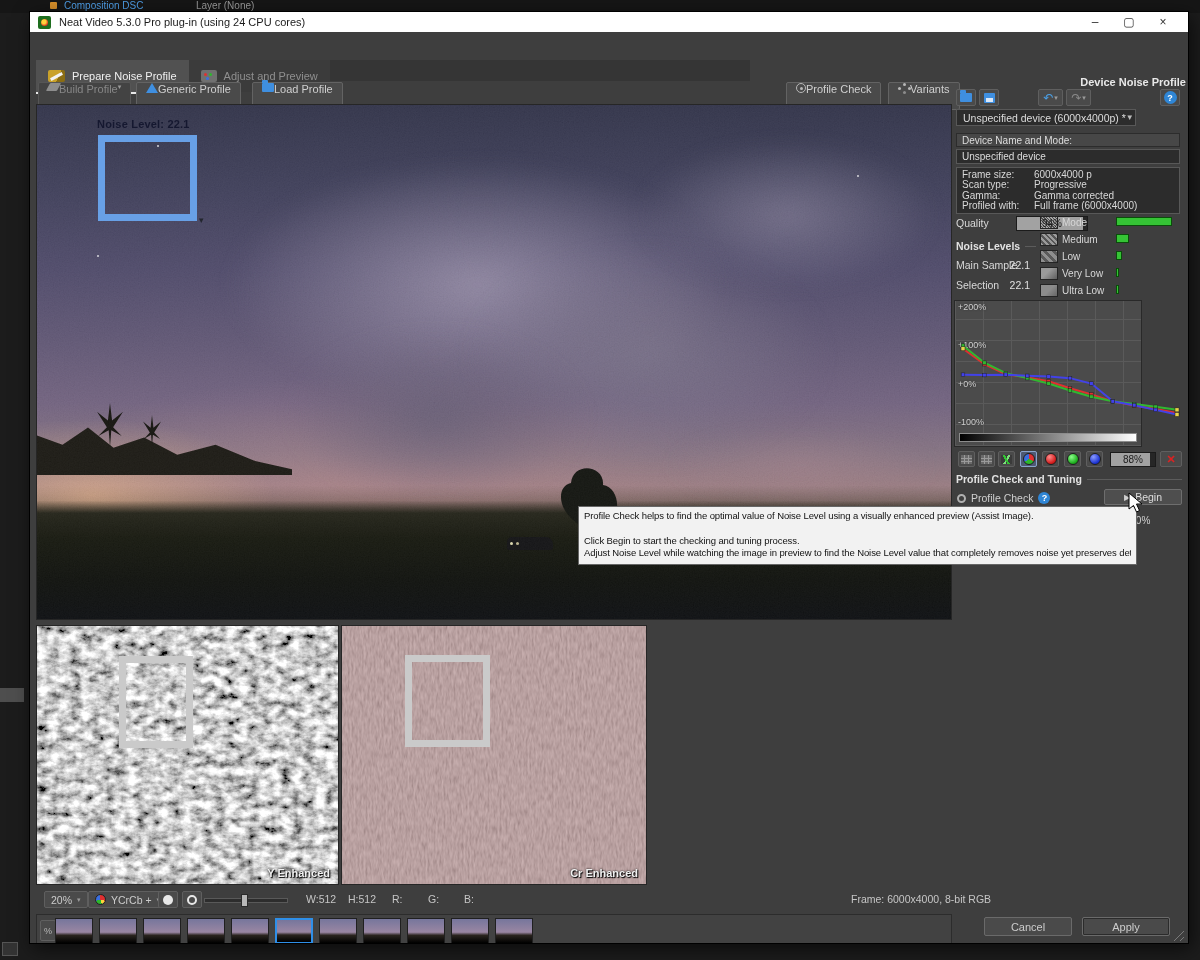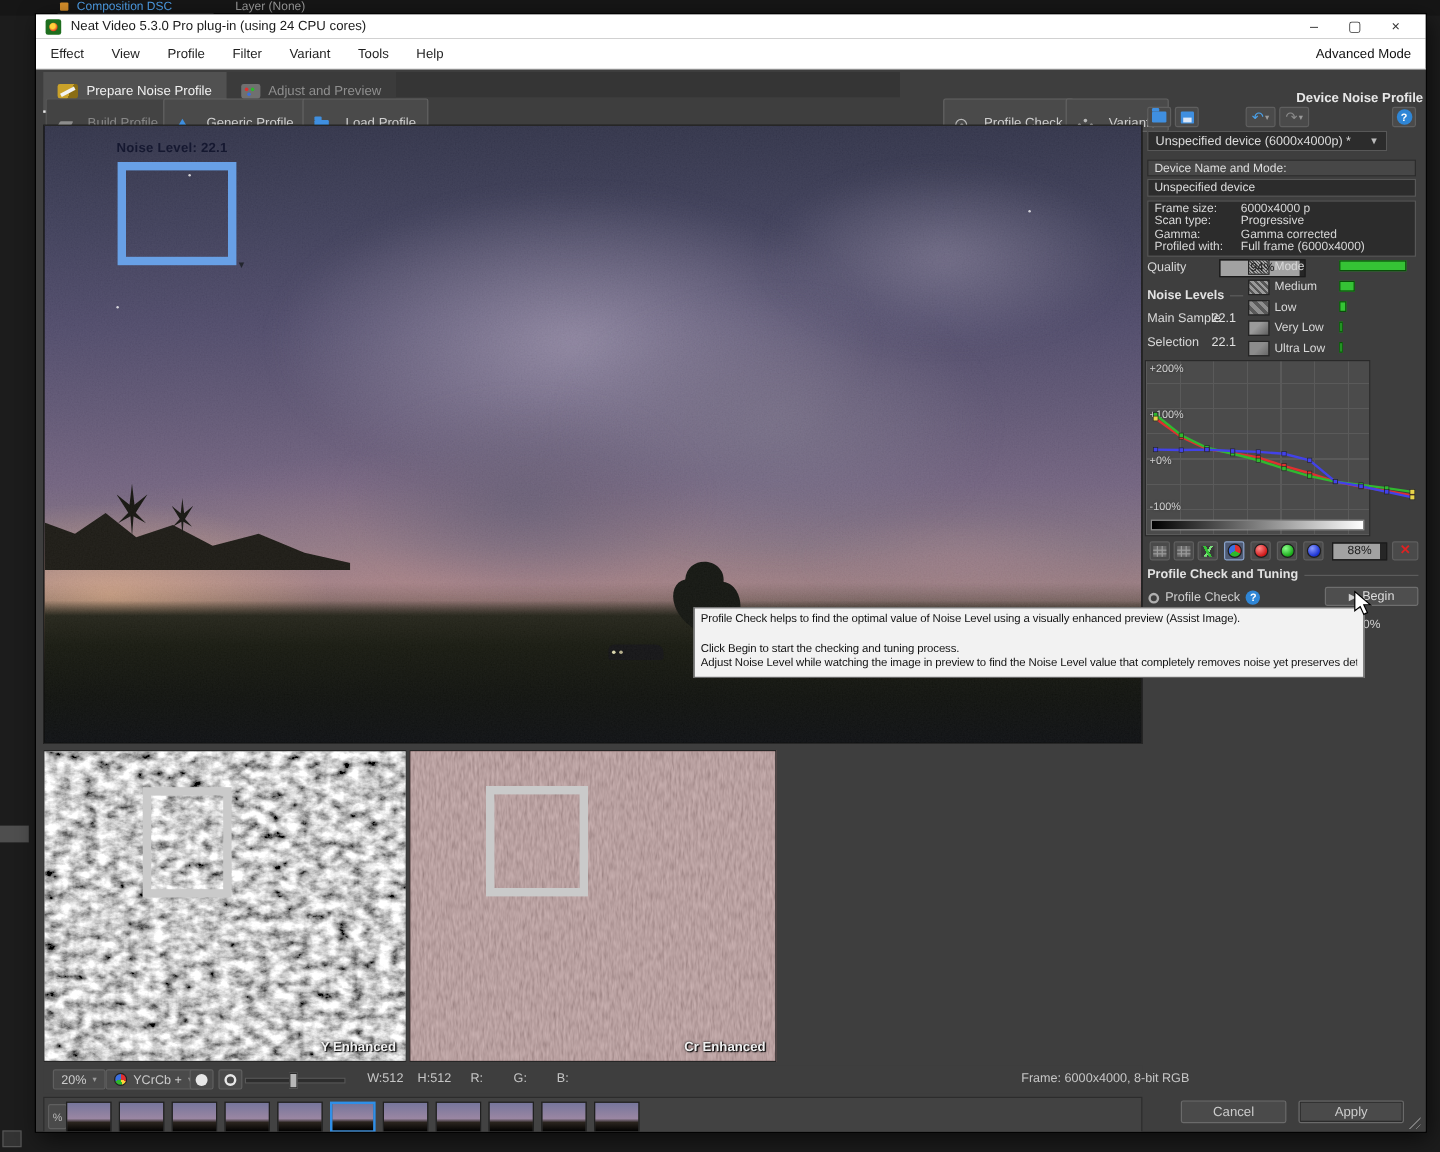--- a/index.html
+++ b/index.html
@@ -33,21 +33,21 @@
   .tabstrip{position:absolute;left:6px;top:2px;height:21px;width:714px;background:#353535;display:flex}
   .tab{display:flex;align-items:center;gap:7px;padding:16px 12px;font-size:11px;white-space:nowrap}
   .tab.active{background:#515151;color:#f0f0f0;border-bottom:2px solid #e8e8e8}
   .tab.inactive{color:#8f8f8f;background:#3b3b3b}
   .tab1-icon{width:17px;height:12px;border-radius:2px;background:linear-gradient(115deg,#caa22a 0 60%,#8a6d14 60%);position:relative;overflow:hidden}
   .tab1-icon::after{content:"";position:absolute;left:2px;top:5px;width:13px;height:3px;background:#f3f3f3;transform:rotate(-28deg)}
   .tab2-icon{width:16px;height:12px;border-radius:2px;background:#707070;position:relative}
   .tab2-icon::after{content:"";position:absolute;left:3px;top:3px;width:3px;height:3px;border-radius:50%;background:#e03030;box-shadow:5px 0 0 #2db82d,2px 4px 0 #3a6fe0}
 
   
-  .tbtn{position:absolute;height:28px;display:flex;align-items:flex-end;gap:14px;padding:0 9px;background:#4a4a4a;border:1px solid #636363;border-radius:2px;font-size:11px;color:#cfcfcf;white-space:nowrap}
+  .tbtn{position:absolute;height:28px;display:flex;align-items:flex-start;gap:0;padding:0 9px;background:#4a4a4a;border:1px solid #636363;border-radius:2px;font-size:11px;color:#cfcfcf;white-space:nowrap}
   .tbtn.disabled{color:#878787;background:#434343;border-color:#565656}
   .mini-caret{font-size:7px;color:#9a9a9a}
   .pencil-icon{width:11px;height:8px;background:#8d8d8d;transform:skewX(-28deg);border-radius:1px}
   .peak-icon{width:0;height:0;border-left:6px solid transparent;border-right:6px solid transparent;border-bottom:10px solid #3f8fe0}
   .folder-icon{width:12px;height:9px;background:#3f8fe0;border-radius:1px;position:relative}
   .folder-icon::before{content:"";position:absolute;top:-3px;left:0;width:6px;height:3px;background:#3f8fe0;border-radius:1px 1px 0 0}
   .target-icon{width:10px;height:10px;border:1.5px solid #b8b8b8;border-radius:50%;position:relative}
   .target-icon::after{content:"";position:absolute;left:2.5px;top:2.5px;width:3px;height:3px;border-radius:50%;background:#b8b8b8}
   .variants-icon{width:12px;height:10px;position:relative}
   .variants-icon::after{content:"";position:absolute;left:5px;top:0;width:3px;height:3px;border-radius:50%;background:#b8b8b8;box-shadow:-5px 4px 0 #b8b8b8,5px 4px 0 #b8b8b8,0 8px 0 rgba(184,184,184,.6)}
@@ -105,21 +105,21 @@
 
   
   #rpanel{position:absolute;left:922px;top:16px;width:234px;height:869px}
   .rp-title{position:absolute;left:0;top:2px;width:100%;text-align:right;font-size:11px;font-weight:bold;color:#e8e8e8}
   .miniBtn{position:absolute;top:15px;height:17px;background:#4a4a4a;border:1px solid #5f5f5f;border-radius:2px;display:flex;align-items:center;justify-content:center;gap:1px}
   .undo-glyph{color:#4aa0e8;font-size:12px;line-height:10px}
   .redo-glyph{color:#8a8a8a;font-size:12px;line-height:10px}
   .save-icon{width:11px;height:10px;background:#3f8fe0;border-radius:1px;position:relative}
   .save-icon::after{content:"";position:absolute;left:2px;bottom:1px;width:7px;height:4px;background:#dce8f8}
   .qicon{width:13px;height:13px;border-radius:50%;background:#2f86d6;color:#fff;font-size:9px;font-weight:bold;display:flex;align-items:center;justify-content:center}
-  .dropdown{position:absolute;left:4px;top:35px;width:200px;height:17px;background:#2c2c2c;border:1px solid #585858;display:flex;align-items:center;padding:0 6px;font-size:10.5px;color:#dcdcdc;white-space:nowrap}
+  .dropdown{position:absolute;left:4px;top:35px;width:180px;height:17px;background:#2c2c2c;border:1px solid #585858;display:flex;align-items:center;padding:0 6px;font-size:10.5px;color:#dcdcdc;white-space:nowrap}
   .dd-caret{margin-left:auto;font-size:8px;color:#bbb}
   .rp-subhead{position:absolute;left:4px;top:59px;width:224px;height:14px;background:#474747;border:1px solid #2c2c2c;font-size:10px;color:#ddd;display:flex;align-items:center;padding:0 5px}
   .rp-field{position:absolute;left:4px;top:75px;width:224px;height:15px;background:#2c2c2c;border:1px solid #585858;font-size:10px;color:#ddd;display:flex;align-items:center;padding:0 5px}
   .rp-info{position:absolute;left:4px;top:93px;width:224px;height:47px;background:#2c2c2c;border:1px solid #585858;padding:2px 5px;display:grid;grid-template-columns:72px 1fr;font-size:10px;color:#d8d8d8;line-height:10.5px;align-content:center;row-gap:0px}
   .rlabel{font-size:10.5px;color:#d8d8d8}
   .pbox{position:relative;background:#262626;border:1px solid #1b1b1b;overflow:hidden}
   .pfill{position:absolute;left:0;top:0;bottom:0;background:#a2a2a2}
   .ptext{position:relative;z-index:1;font-size:10px;color:#1c1c1c;text-align:center;line-height:13px}
   .sect{position:absolute;display:flex;align-items:center;gap:5px;font-size:10.5px;font-weight:bold;color:#e2e2e2;white-space:nowrap}
   .sect::after{content:"";flex:1;height:1px;background:#5c5c5c;min-width:6px}
@@ -188,30 +188,20 @@
     <div class="titlebar">
       <div class="app-icon"></div>
       <span class="app-title">Neat Video 5.3.0 Pro plug-in (using 24 CPU cores)</span>
       <div class="win-controls">
         <span class="winbtn">–</span>
         <span class="winbtn">▢</span>
         <span class="winbtn">×</span>
       </div>
     </div>
 
-    <div class="menubar">
-      <span class="menu-item">Effect</span>
-      <span class="menu-item">View</span>
-      <span class="menu-item">Profile</span>
-      <span class="menu-item">Filter</span>
-      <span class="menu-item">Variant</span>
-      <span class="menu-item">Tools</span>
-      <span class="menu-item">Help</span>
-      <span class="advanced">Advanced Mode</span>
-    </div>
 
     <div class="bodyarea">
 
       <div class="tabstrip">
         <div class="tab active">
           <span class="tab1-icon"></span>
           <span>Prepare Noise Profile</span>
         </div>
         <div class="tab inactive">
           <span class="tab2-icon"></span>

